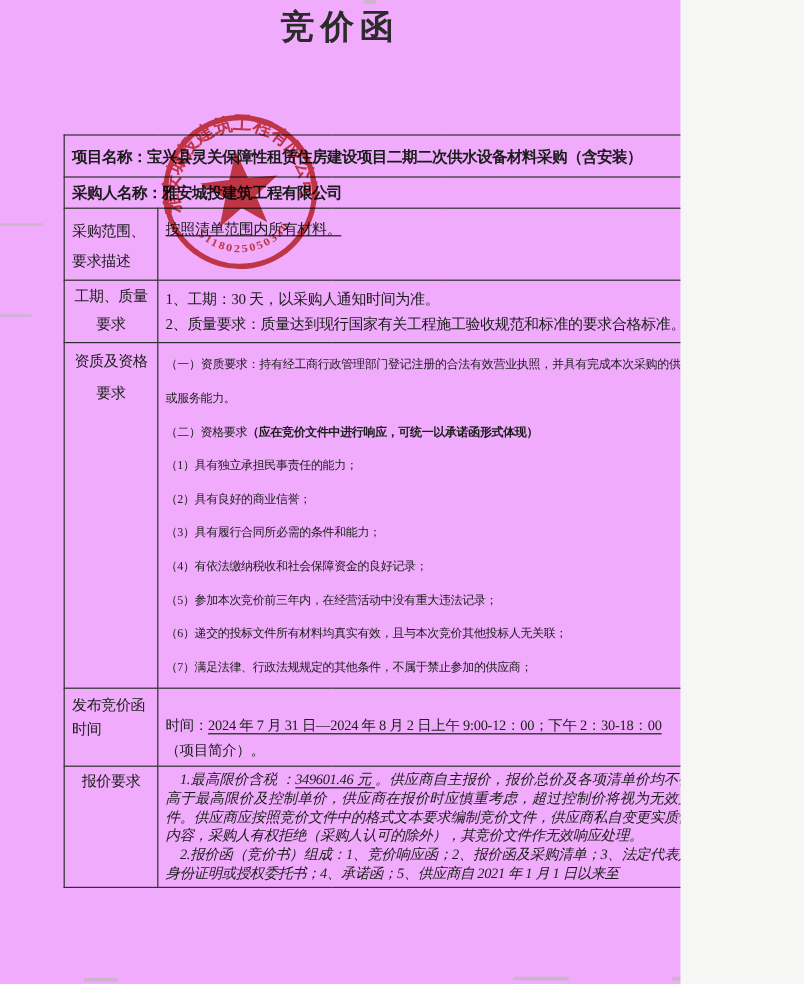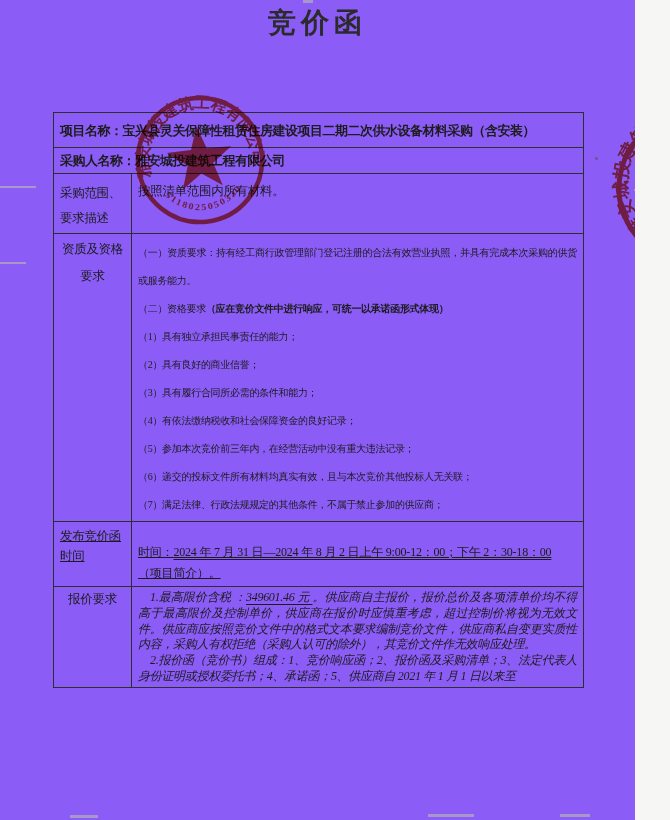--- a/index.html
+++ b/index.html
@@ -1,39 +1,39 @@
 <!DOCTYPE html>
 <html><head>
 <meta charset="utf-8">
 <style>
   html,body{margin:0;padding:0;}
   body{width:670px;height:820px;background:#f6f6f4;}
-  .page{position:relative;width:635px;height:820px;background:#8b5cf6;overflow:hidden;
+  .page{position:relative;width:567px;height:820px;background:#f0abfc;overflow:hidden;
         font-family:"Liberation Serif","DejaVu Serif",serif;color:#1c1c1c;}
   .title{position:absolute;top:4px;left:0;right:0;text-align:center;
          font-family:"Liberation Sans","DejaVu Sans",sans-serif;
          font-weight:700;font-size:28px;letter-spacing:5px;color:#2b2b2b;}
   .intro{position:absolute;left:50px;top:42px;width:578px;font-size:14px;
          line-height:18.5px;text-indent:28px;letter-spacing:0.2px;text-align:justify;}
   .proj{font-weight:bold;text-decoration:underline;text-underline-offset:3px;}
 
   table.bid{position:absolute;left:53px;top:112px;width:530px;border-collapse:collapse;
             table-layout:fixed;}
   table.bid td{border:1px solid #2e2e2e;font-size:12.5px;letter-spacing:-0.3px;
                padding:2px 6px;vertical-align:top;line-height:21px;}
   tr.r1 td,tr.r2 td{vertical-align:middle;font-size:13px;letter-spacing:-0.5px;}
   tr.r1{height:35px;} tr.r2{height:25px;} tr.r3{height:56px;}
   tr.r4{height:34px;} tr.r5{height:55px;} tr.r6{height:52px;}
-  tr.r7{height:281px;} tr.r8{height:62px;text-decoration:underline;} tr.r9{height:94px;}
+  tr.r7{height:281px;} tr.r8{height:62px;} tr.r9{height:94px;}
   td.lab-mid{text-align:center;vertical-align:middle;}
   tr.r3 td{padding-top:6px;}
   tr.r3 td.contact-lab{text-align:center;vertical-align:middle;line-height:28px;letter-spacing:2.5px;padding:2px 2px;}
   tr.r4 td{vertical-align:middle;}
   tr.r5 td.lab{line-height:25px;padding-top:7px;}
-  tr.r5 td.val{padding-top:7px;}
+  tr.r5 td.val{padding-top:7px;text-decoration:underline;}
   tr.r6 td.lab-mid{line-height:23px;}
   tr.r6 td.val{padding-top:5px;line-height:21px;}
   tr.r7 td.lab-mid{line-height:27px;}
   tr.r7 td.val{padding-top:5px;line-height:28px;font-size:10px;}
   tr.r8 td.lab{line-height:20px;padding-top:4px;}
   tr.r8 td.val{padding-top:20px;line-height:21px;font-size:12px;letter-spacing:-0.2px;}
   tr.r9 td.val{padding-top:3px;line-height:15.8px;font-size:12px;letter-spacing:-0.3px;}
   tr.r9 td.val p{margin:0;text-indent:12px;text-align:justify;font-style:italic;}
   .u{text-decoration:underline;text-underline-offset:3px;}
   .b{font-weight:bold;}
@@ -67,20 +67,27 @@
     </tr>
     <tr class="r2">
       <td colspan="4"><span class="b">采购人名称：</span><span class="b">雅安城投建筑工程有限公司</span></td>
     </tr>
     <tr class="r5">
       <td class="lab">
         <div>采购范围、</div>
         <div>要求描述</div>
       </td>
       <td colspan="3" class="val">按照清单范围内所有材料。</td>
+    </tr>
+    <tr class="r6">
+      <td class="lab-mid">工期、质量要求</td>
+      <td colspan="3" class="val">
+        <div class="qline">1、工期：30 天，以采购人通知时间为准。</div>
+        <div class="qline">2、质量要求：质量达到现行国家有关工程施工验收规范和标准的要求合格标准。</div>
+      </td>
     </tr>
     <tr class="r7">
       <td class="lab-mid">资质及资格要求</td>
       <td colspan="3" class="val">
         <div style="text-align:justify;">（一）资质要求：持有经工商行政管理部门登记注册的合法有效营业执照，并具有完成本次采购的供货或服务能力。</div>
         <div><span>（二）资格要求</span><span class="b">（应在竞价文件中进行响应，可统一以承诺函形式体现）</span></div>
         <div class="qline">（1）具有独立承担民事责任的能力；</div>
         <div class="qline">（2）具有良好的商业信誉；</div>
         <div class="qline">（3）具有履行合同所必需的条件和能力；</div>
         <div class="qline">（4）有依法缴纳税收和社会保障资金的良好记录；</div>

